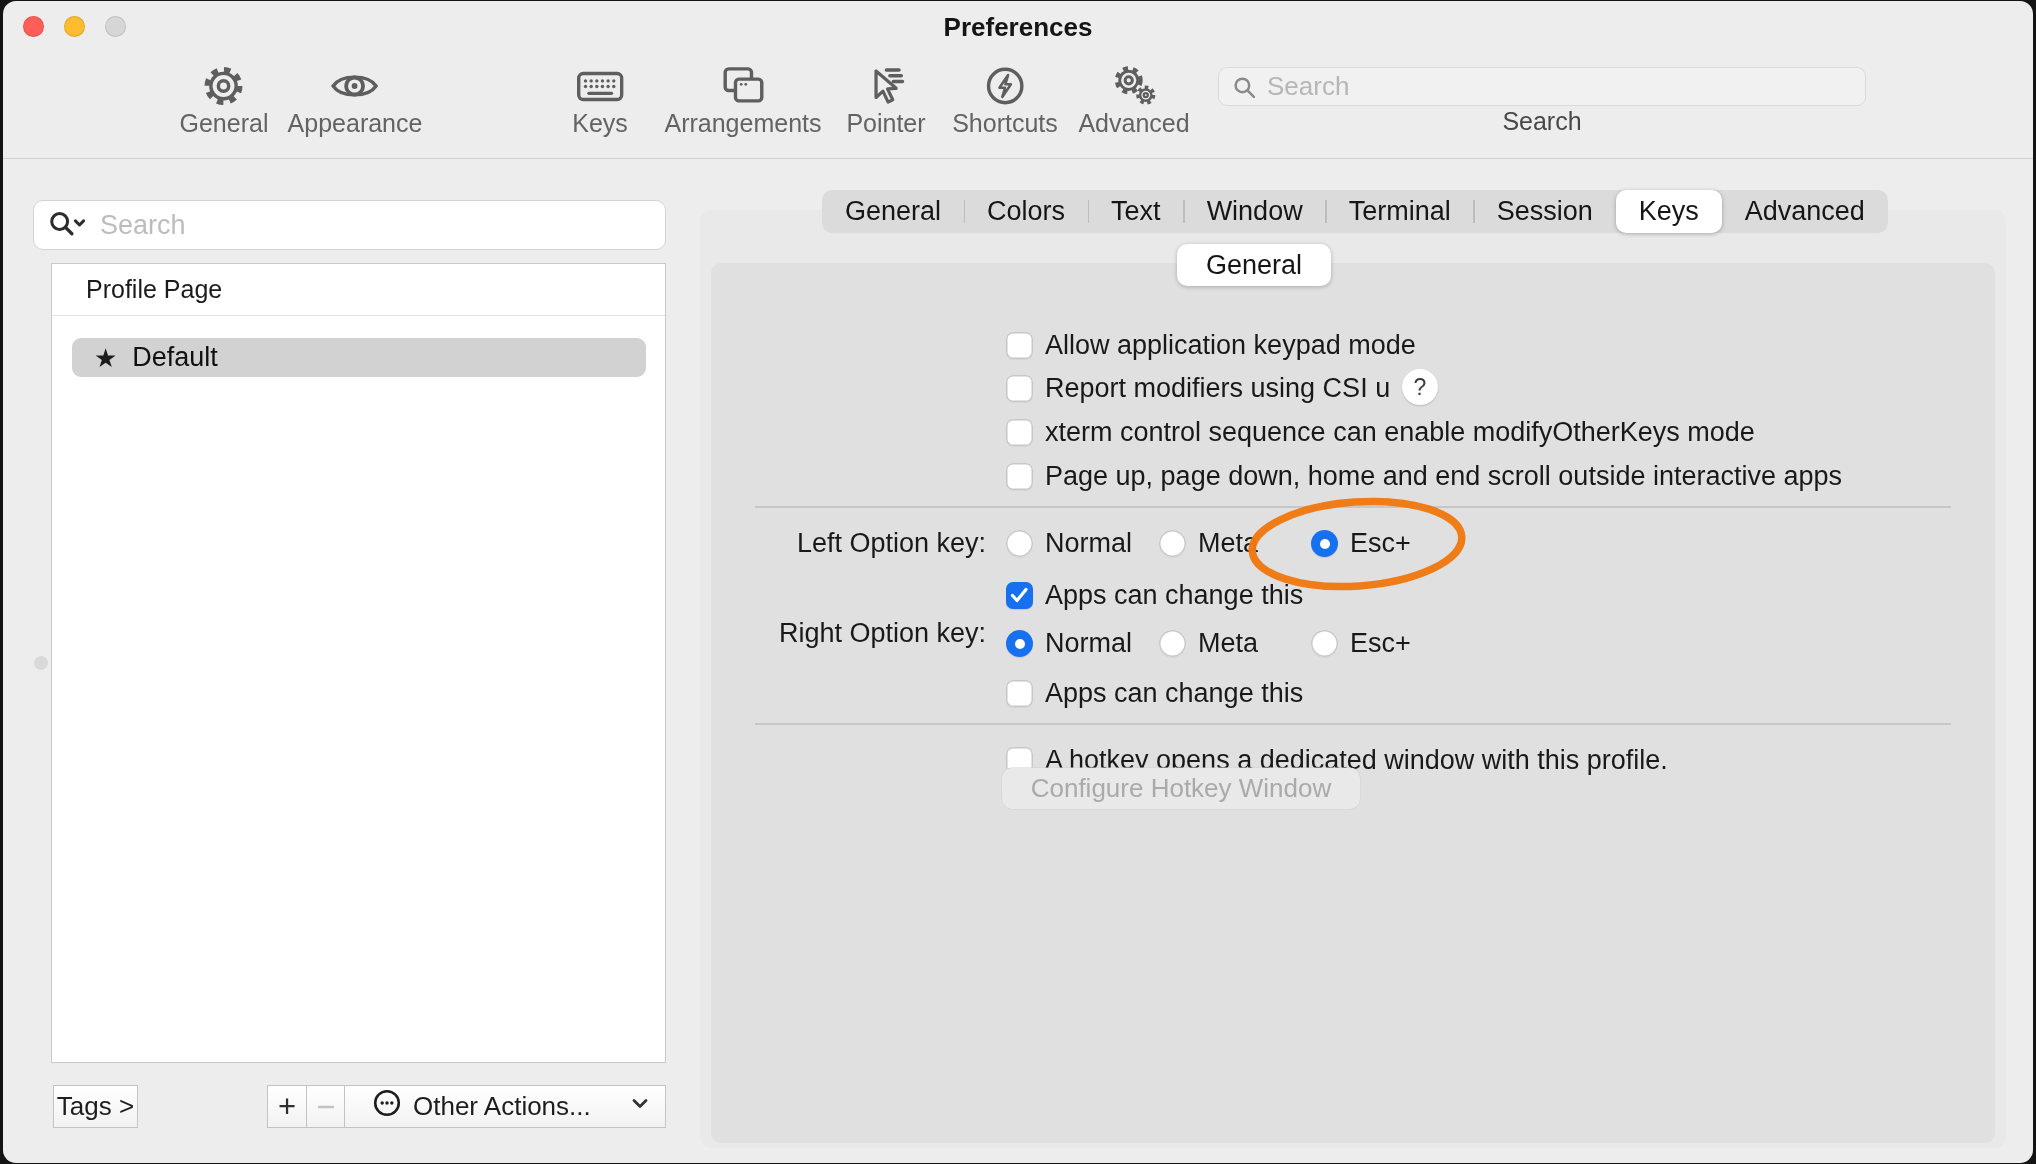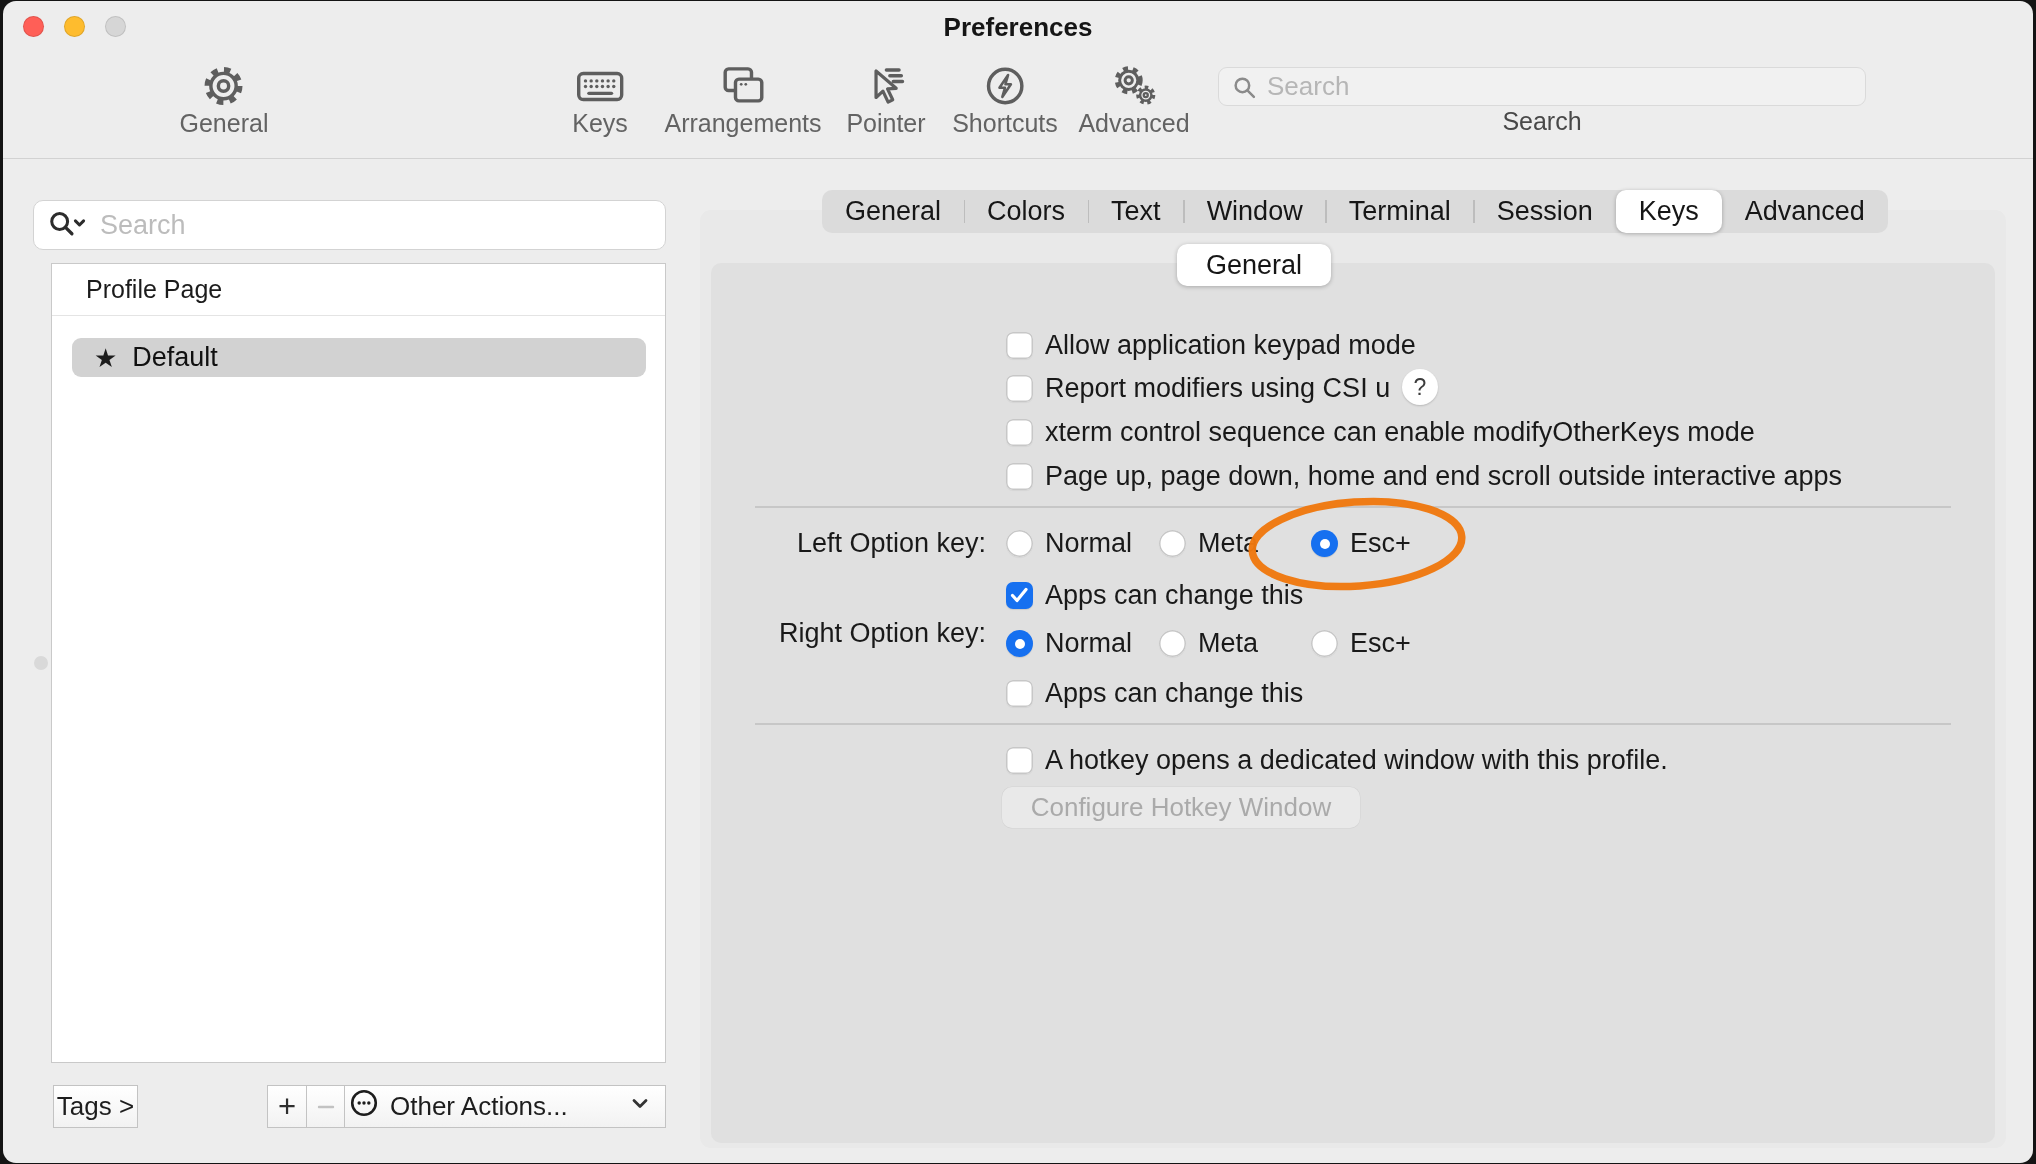--- a/index.html
+++ b/index.html
@@ -45,21 +45,21 @@
   .star{font-size:26px;color:#1c1c1c;line-height:1;}
   .pname{font-size:27px;color:#101010;}
   .side-dot{position:absolute;left:31px;top:655px;width:14px;height:14px;border-radius:50%;background:#d9d9d9;}
   
   .btn{position:absolute;top:1084px;height:43px;background:linear-gradient(#ffffff,#f2f2f2);
        border:1.5px solid #c3c3c3;box-sizing:border-box;font-size:26px;color:#1d1d1d;
        display:flex;align-items:center;justify-content:center;}
   .btn-tags{left:50px;width:85px;}
   .btn-plus{left:264px;width:40px;font-size:31px;color:#2e2e2e;}
   .btn-minus{left:302.5px;width:40px;font-size:31px;color:#c2c2c2;}
-  .btn-other{left:341px;width:322px;justify-content:flex-start;padding-left:4px;gap:11px;}
+  .btn-other{left:341px;width:322px;justify-content:flex-start;padding-left:27px;gap:11px;}
   .oa-chevron{position:absolute;right:13px;color:#333;}
   
   .panel-outer{position:absolute;left:697px;top:209px;width:1306px;height:938px;background:#e9e9e9;
                border-radius:11px;}
   .panel-inner{position:absolute;left:708px;top:262px;width:1284px;height:880px;background:#e0e0e0;
                border-radius:10px;}
   .tabbar{position:absolute;left:819px;top:189px;height:43px;display:flex;align-items:stretch;
           background:#dbdbdb;border-radius:10px;font-size:27px;color:#161616;}
   .tabseg{padding:0 23px;display:flex;align-items:center;position:relative;border-radius:10px;white-space:nowrap;}
   .tabseg::before{content:"";position:absolute;left:-0.5px;top:10px;width:1.5px;height:23px;background:#bdbdbd;}
@@ -80,21 +80,21 @@
   .radio{width:27px;height:27px;border-radius:50%;background:#fff;flex:0 0 auto;
          box-shadow:inset 0 0 0 1.5px #c7c7c7,0 1px 1px rgba(0,0,0,.05);position:relative;}
   .radio.selected{background:#1670f0;box-shadow:0 1px 1px rgba(0,0,0,.1);}
   .radio.selected::after{content:"";position:absolute;left:8.5px;top:8.5px;width:10px;height:10px;
                          border-radius:50%;background:#fff;}
   .optlabel{position:absolute;left:713px;width:270px;text-align:right;font-size:27px;color:#191919;}
   .divider{position:absolute;left:752px;width:1196px;height:1.5px;background:#c7c7c7;}
   .helpbtn{position:absolute;left:1399px;top:368px;width:36px;height:36px;border-radius:50%;background:#fff;
            box-shadow:0 1px 2px rgba(0,0,0,.18);display:flex;align-items:center;justify-content:center;
            font-size:23px;color:#3c3c3c;}
-  .cfgbtn{position:absolute;left:999px;top:786px;width:358px;height:41px;background:#e9e9e9;
+  .cfgbtn{position:absolute;left:999px;top:767px;width:358px;height:41px;background:#e9e9e9;
           border-radius:10px;box-shadow:0 0 0 0.5px #d2d2d2;display:flex;align-items:center;
           justify-content:center;font-size:26px;color:#aaaaaa;}
   .annotation{position:absolute;left:1242px;top:494px;pointer-events:none;}
 </style>
 </head>
 <body>
 
 <div class="window">
 
   <div class="titlebar">
@@ -105,20 +105,30 @@
 
     <div class="titem" style="left:221px">
       <span class="ticon">
         <svg width="46" height="46" viewBox="0 0 40 40" fill="none" stroke="currentColor">
           <circle cx="20" cy="20" r="13.5" stroke-width="6" stroke-dasharray="5.3 5.3"></circle>
           <circle cx="20" cy="20" r="11" stroke-width="3"></circle>
             <circle cx="20" cy="20" r="4.5" stroke-width="3"></circle>
         </svg>
         </span>
       <span class="tlabel">General</span>
+    </div>
+    <div class="titem" style="left:352px">
+      <span class="ticon">
+        <svg width="52" height="46" viewBox="0 0 46 40" fill="none" stroke="currentColor">
+          <path d="M4 20 C11 9.5 35 9.5 42 20 C35 30.5 11 30.5 4 20 Z" stroke-width="3"></path>
+          <circle cx="23" cy="20" r="7.5" stroke-width="3.4"></circle>
+            <circle cx="23" cy="20" r="2.6" fill="currentColor" stroke="none"></circle>
+        </svg>
+        </span>
+      <span class="tlabel">Appearance</span>
     </div>
     <div class="titem" style="left:597px">
       <span class="ticon">
         <svg width="52" height="46" viewBox="0 0 46 40" fill="none" stroke="currentColor">
           <rect x="4" y="9" width="38" height="23" rx="4" stroke-width="3"></rect>
           <g fill="currentColor" stroke="none">
             <circle cx="10" cy="15.5" r="1.5"></circle>
               <circle cx="15" cy="15.5" r="1.5"></circle>
               <circle cx="20" cy="15.5" r="1.5"></circle>
             <circle cx="25" cy="15.5" r="1.5"></circle>

